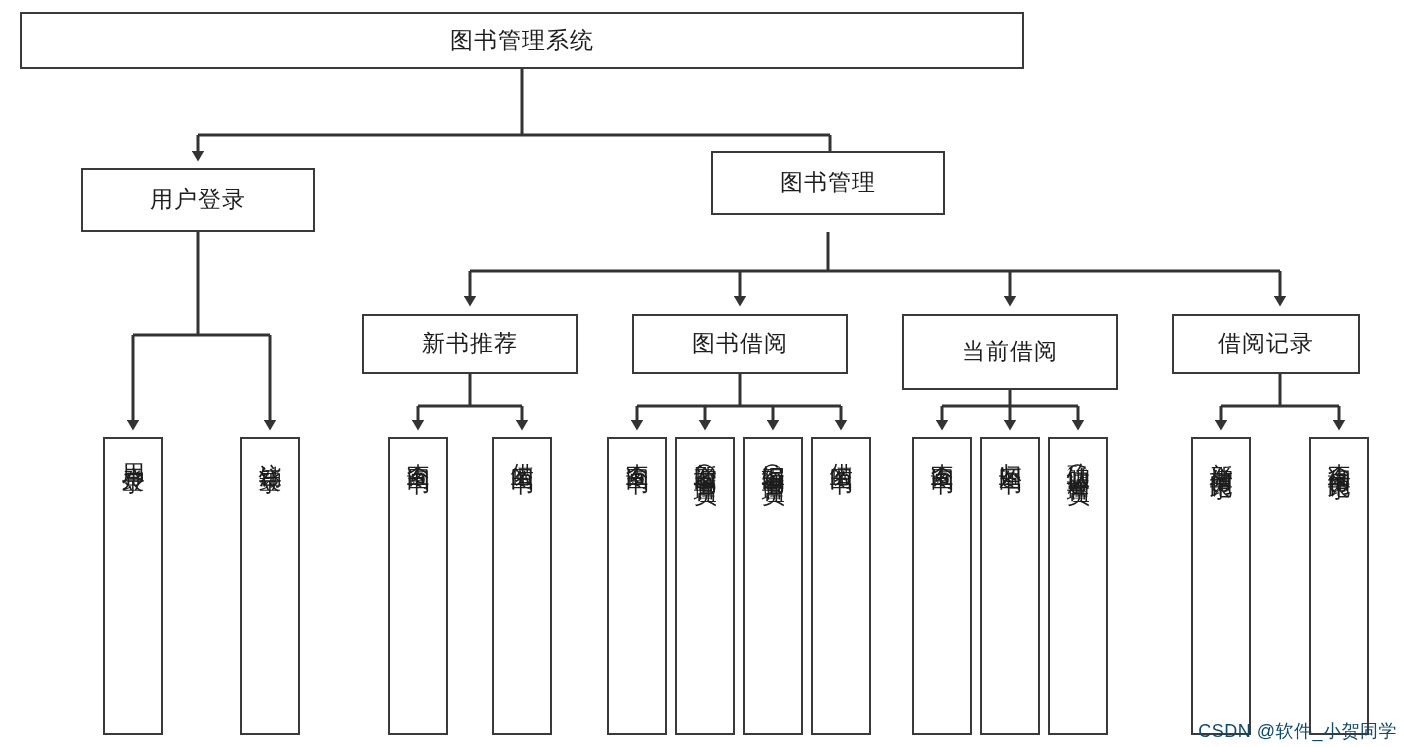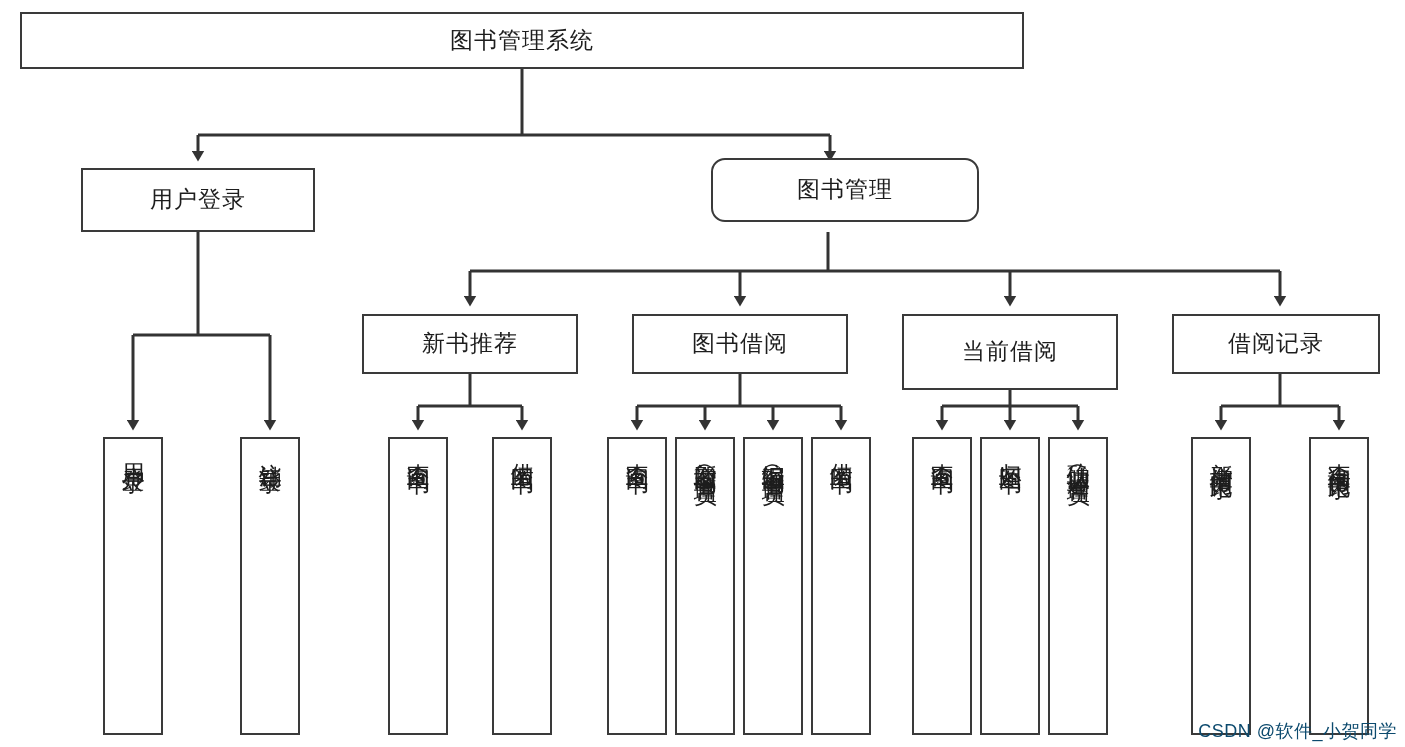--- a/index.html
+++ b/index.html
@@ -129,34 +129,34 @@
     </g>
   </svg>
 
   <div class="node root" style="left:20px; top:12px; width:1004px; height:57px;">
     <span class="node-h">图书管理系统</span>
   </div>
 
   <div class="node" style="left:81px; top:168px; width:234px; height:64px;">
     <span class="node-h">用户登录</span>
   </div>
-  <div class="node" style="left:711px; top:158px; width:268px; height:64px;border-radius:14px;">
+  <div class="node" style="left:711px; top:151px; width:234px; height:64px;">
     <span class="node-h">图书管理</span>
   </div>
 
   <div class="node" style="left:362px; top:314px; width:216px; height:60px;">
     <span class="node-h">新书推荐</span>
   </div>
   <div class="node" style="left:632px; top:314px; width:216px; height:60px;">
     <span class="node-h">图书借阅</span>
   </div>
   <div class="node" style="left:902px; top:314px; width:216px; height:76px;">
     <span class="node-h">当前借阅</span>
   </div>
-  <div class="node" style="left:1172px; top:314px; width:208px; height:60px;">
+  <div class="node" style="left:1172px; top:314px; width:188px; height:60px;">
     <span class="node-h">借阅记录</span>
   </div>
 
   <div class="node leaf" style="left:103px; top:437px; width:60px; height:298px;">
     <span class="node-v">用户登录</span>
   </div>
   <div class="node leaf" style="left:240px; top:437px; width:60px; height:298px;">
     <span class="node-v">注销登录</span>
   </div>
 

